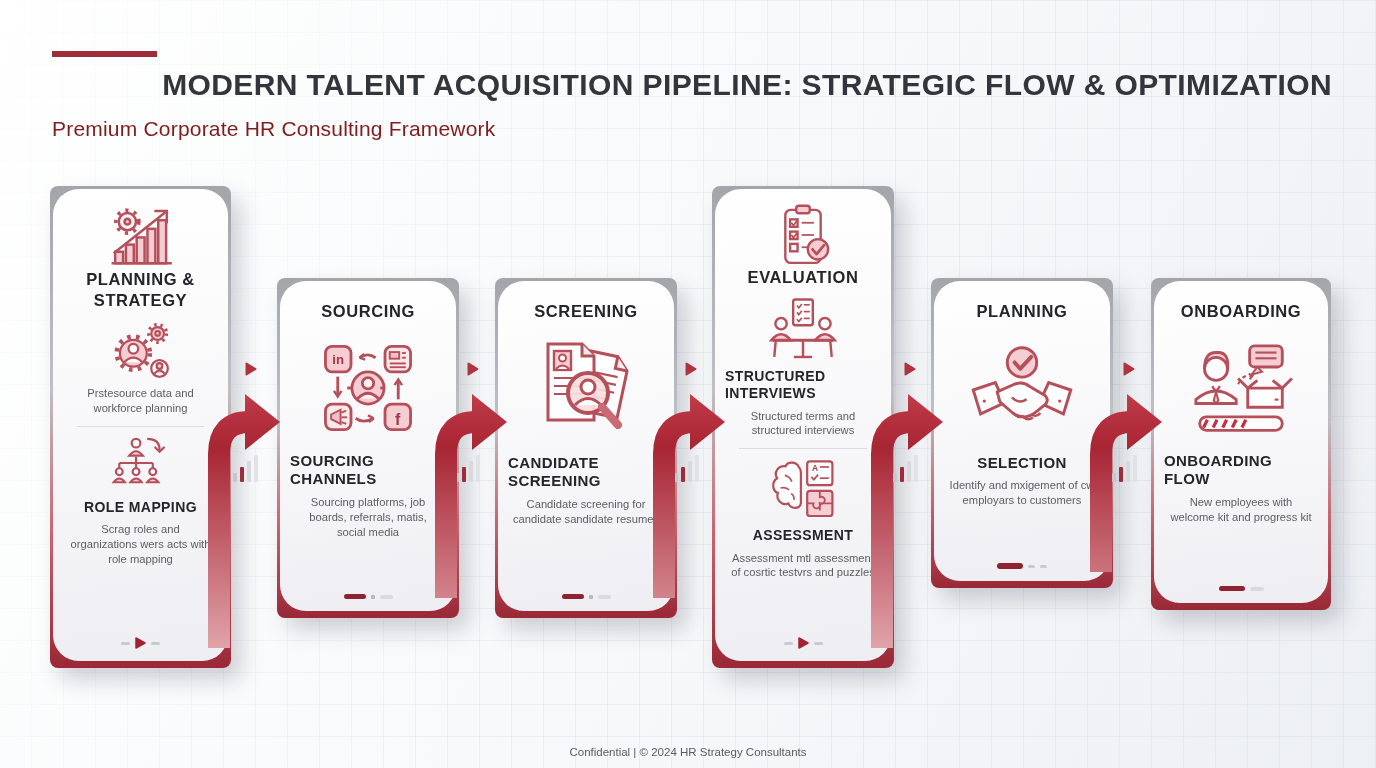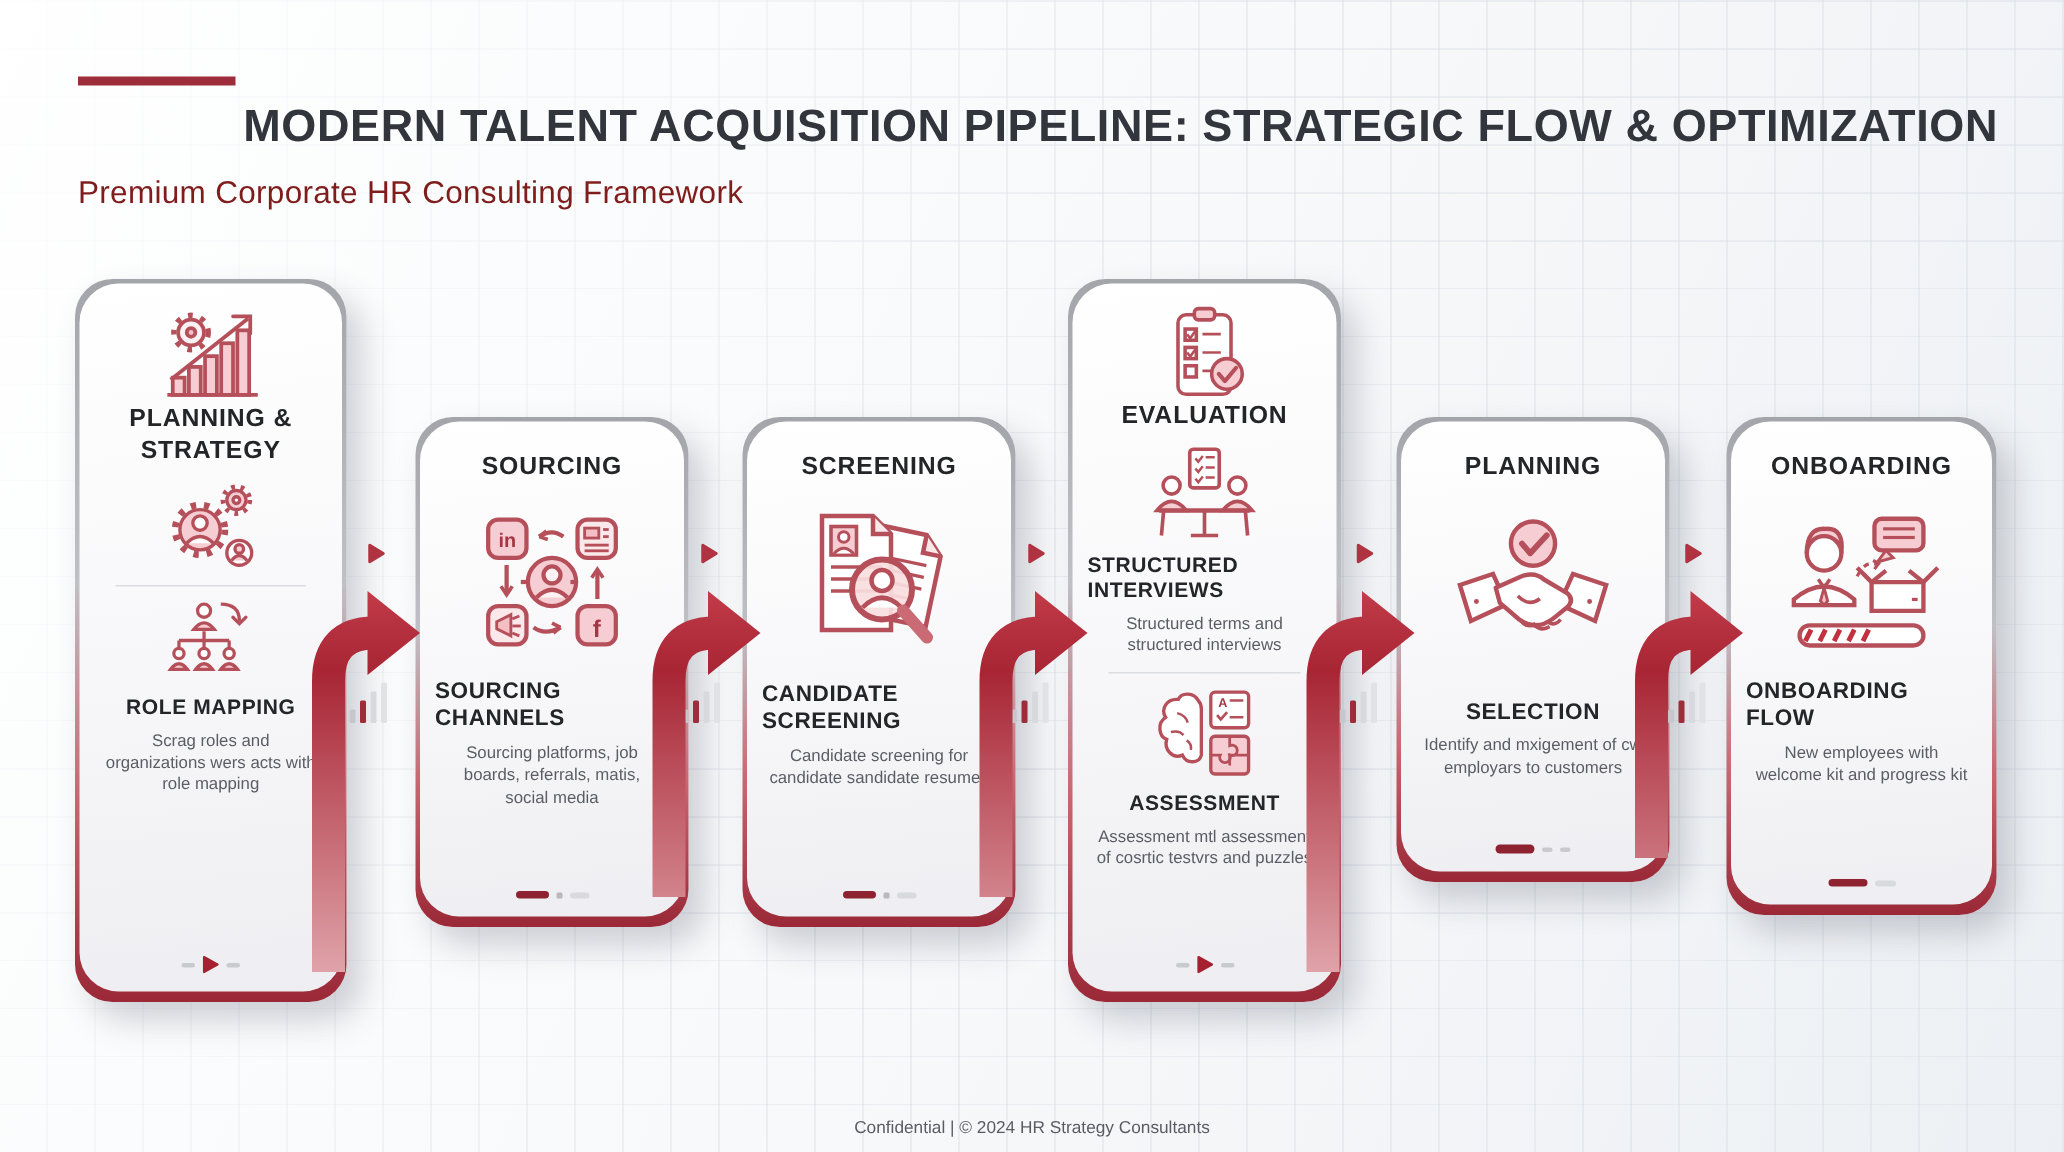--- a/index.html
+++ b/index.html
@@ -12,21 +12,21 @@
       repeating-linear-gradient(0deg, transparent 0 31px, rgba(203,209,219,0.38) 31px 32px),
       repeating-linear-gradient(90deg, transparent 0 31px, rgba(203,209,219,0.38) 31px 32px);
   }
   .accent-bar{position:absolute;left:52px;top:51px;width:105px;height:6px;background:#9E2D3B;}
   .page-title{position:absolute;left:52px;top:68px;width:1280px;font-size:30px;font-weight:bold;
     color:#32363C;letter-spacing:0.4px;text-align:right;}
   .page-subtitle{position:absolute;left:52px;top:117px;font-size:21px;color:#7f1d1d;letter-spacing:0.2px;}
   .footer{position:absolute;left:0;top:746px;width:1376px;text-align:center;font-size:11.5px;color:#5A5C63;}
 
   
-  .card{position:absolute;border-radius:25px;padding:3px 3px 7px 3px;
+  .card{position:absolute;border-radius:8px;padding:3px 3px 7px 3px;
     background:linear-gradient(to bottom,#A4A5AB 0%,#BFC0C5 42%,#C9646F 72%,#9A2836 100%);
     box-shadow:10px 12px 22px rgba(70,75,95,0.25);}
   .card-inner{width:100%;height:100%;box-sizing:border-box;border-radius:26px;
     background:linear-gradient(175deg,#FFFFFF 0%,#F7F7F9 55%,#EEEEF2 100%);
     display:flex;flex-direction:column;align-items:center;padding:14px 10px 12px 10px;}
   .card-title{font-size:16.5px;font-weight:bold;color:#232528;letter-spacing:0.6px;text-align:center;line-height:1.25;}
   .sec-heading{font-size:14px;font-weight:bold;color:#232528;letter-spacing:0.4px;text-align:left;line-height:1.25;margin-top:8px;}
   .short .sec-heading{font-size:15px;}
   .sec-body{font-size:11.2px;color:#5B5D64;text-align:center;line-height:1.32;margin-top:6px;padding:0 4px;}
   .divider{width:82%;height:1px;background:#DCDDE1;margin:10px 0 8px 0;}
@@ -92,20 +92,21 @@
         <circle cx="38" cy="45" r="7.5" fill="#FFFFFF"></circle>
         <path d="M24 66 Q38 52 52 66" fill="#FFFFFF"></path>
         <circle cx="76" cy="21" r="14" stroke-dasharray="4 6" stroke-width="5"></circle>
         <circle cx="76" cy="21" r="10" fill="#F6CDD2"></circle>
         <circle cx="76" cy="21" r="3.5" fill="#FFFFFF"></circle>
         <circle cx="79" cy="76" r="13" fill="#FFFFFF"></circle>
         <circle cx="79" cy="72" r="4.5" fill="#F6CDD2"></circle>
         <path d="M71 84 Q79 74 87 84" fill="#F6CDD2"></path>
       </svg>
     </div>
+    <div class="sec-body">Prstesource data and workforce planning</div>
     <div class="divider"></div>
     <div class="icon-box">
       <svg width="62" height="56" viewBox="0 0 100 90" fill="none" stroke="#B5505B" stroke-width="3.5">
         <circle cx="42" cy="13" r="7" fill="#FFFFFF"></circle>
         <path d="M31 33 Q42 19 53 33 Z" fill="#F6CDD2"></path>
         <path d="M60 6 Q80 6 80 24"></path>
         <path d="M73 20 L80 27 L87 20" stroke-linecap="round"></path>
         <line x1="42" y1="35" x2="42" y2="45"></line>
         <line x1="15" y1="45" x2="69" y2="45"></line>
         <line x1="15" y1="45" x2="15" y2="53"></line>
@@ -298,21 +299,21 @@
         <circle cx="14" cy="62" r="1.8" fill="#B5505B" stroke="none"></circle>
         <path d="M108 50 L84 42 L74 64 L100 76 Z" fill="#FFFFFF"></path>
         <circle cx="96" cy="62" r="1.8" fill="#B5505B" stroke="none"></circle>
         <path d="M28 52 L46 44 Q56 40 63 46 L80 56 Q85 61 80 66 L70 74 Q57 84 45 75 L31 63 Z" fill="#FFFFFF" stroke-linejoin="round"></path>
         <path d="M46 75 q4 7 11 3" stroke-width="2.6"></path>
         <path d="M56 79 q5 5 11 1" stroke-width="2.6"></path>
         <path d="M66 77 q5 3 9 -2" stroke-width="2.6"></path>
         <path d="M44 58 q8 8 16 2" stroke-width="2.6"></path>
       </svg>
     </div>
-    <div class="sec-heading" style="margin-top:30px">SELECTION</div>
+    <div class="sec-heading" style="margin-top:18px">SELECTION</div>
     <div class="sec-body">Identify and mxigement of cw employars to customers</div>
     <div class="pagination">
       <span class="pg-bar" style="width:26px;height:6px;"></span>
       <span class="pg-dash" style="width:7px;"></span>
       <span class="pg-dash" style="width:7px;"></span>
     </div>
   </div>
 </div>
 
 <div class="card short" style="left:1151px;top:278px;width:174px;height:322px;">

